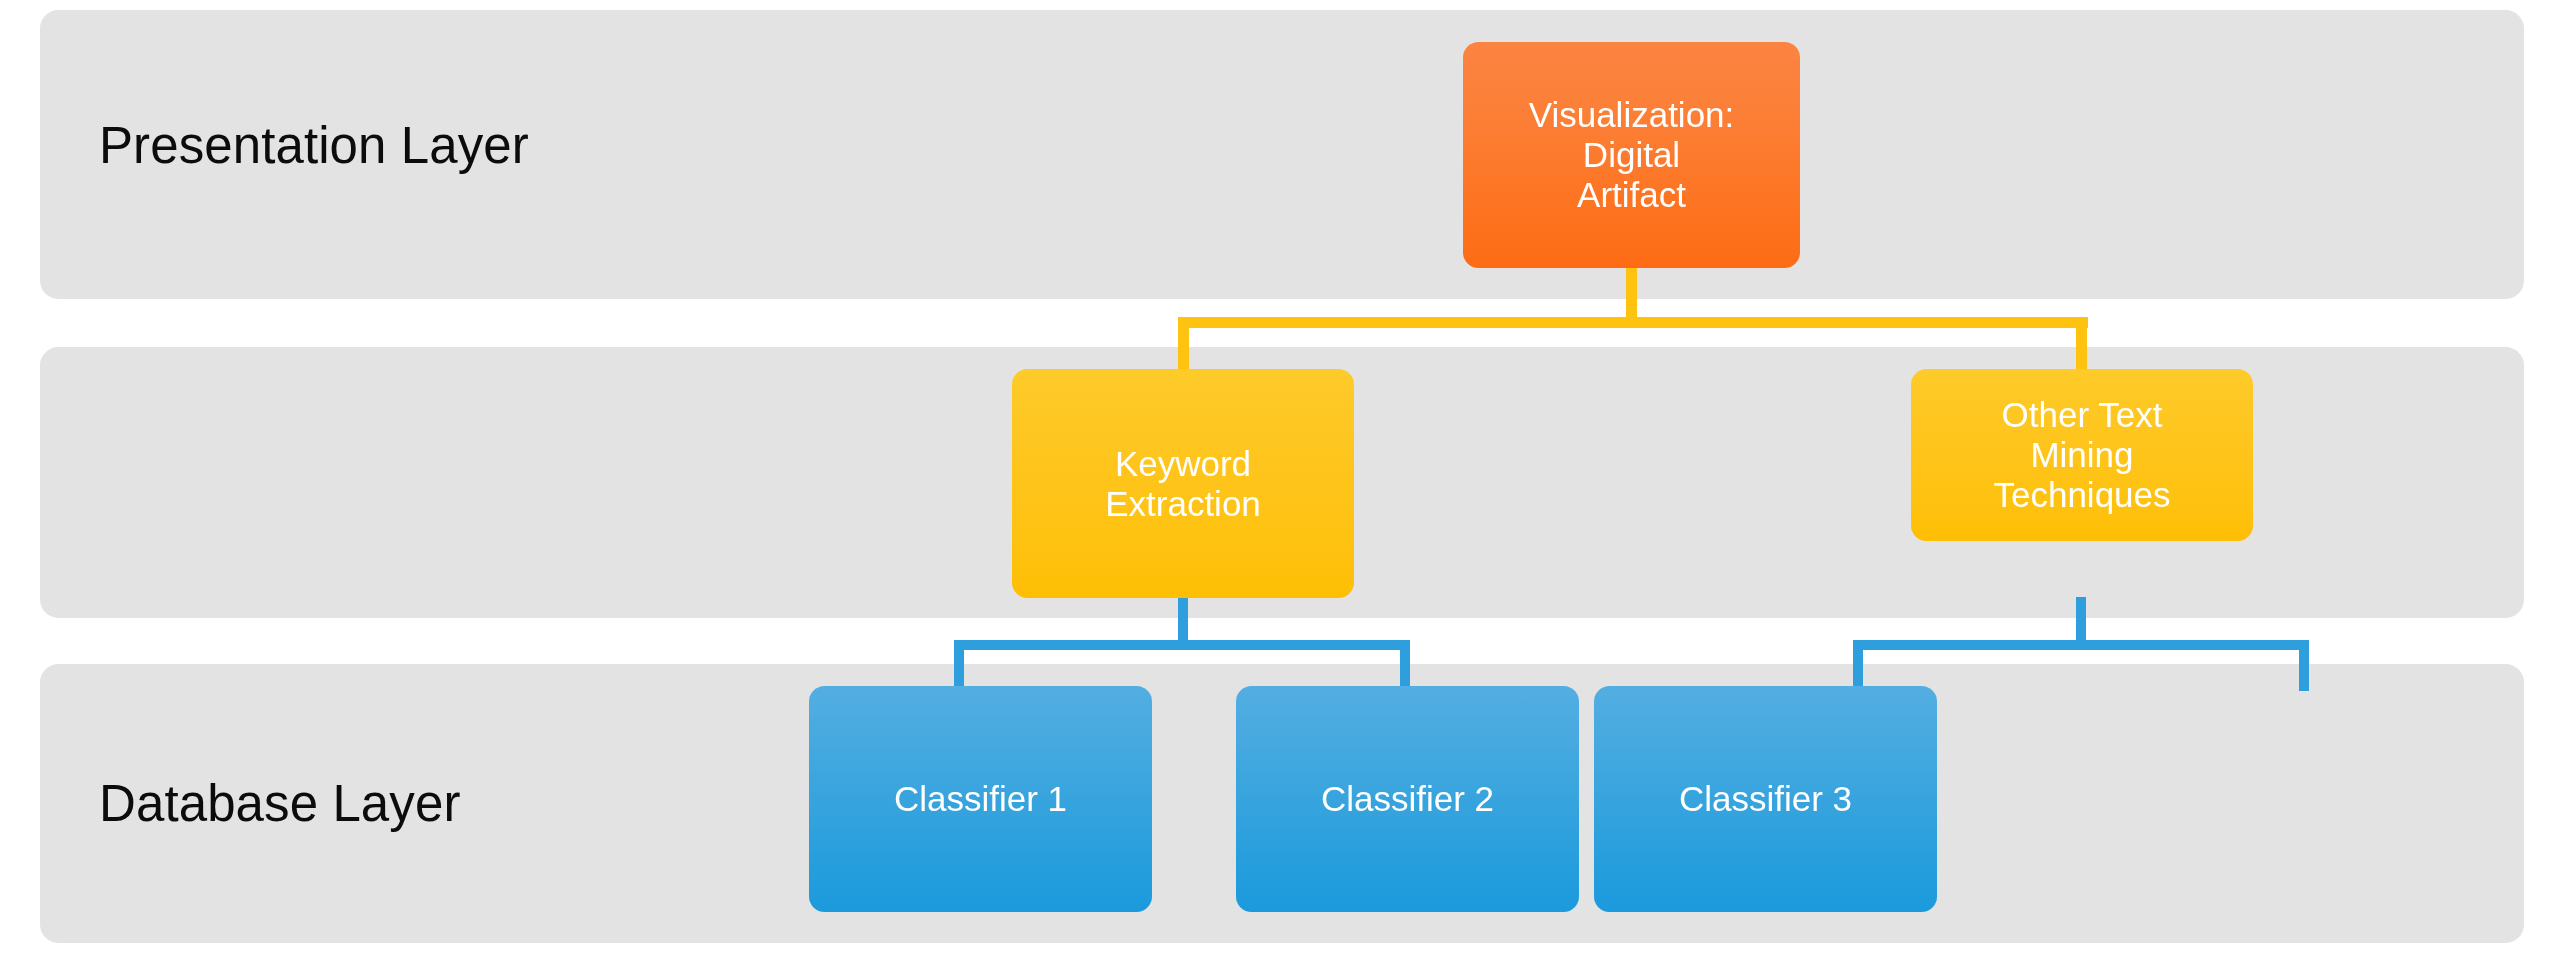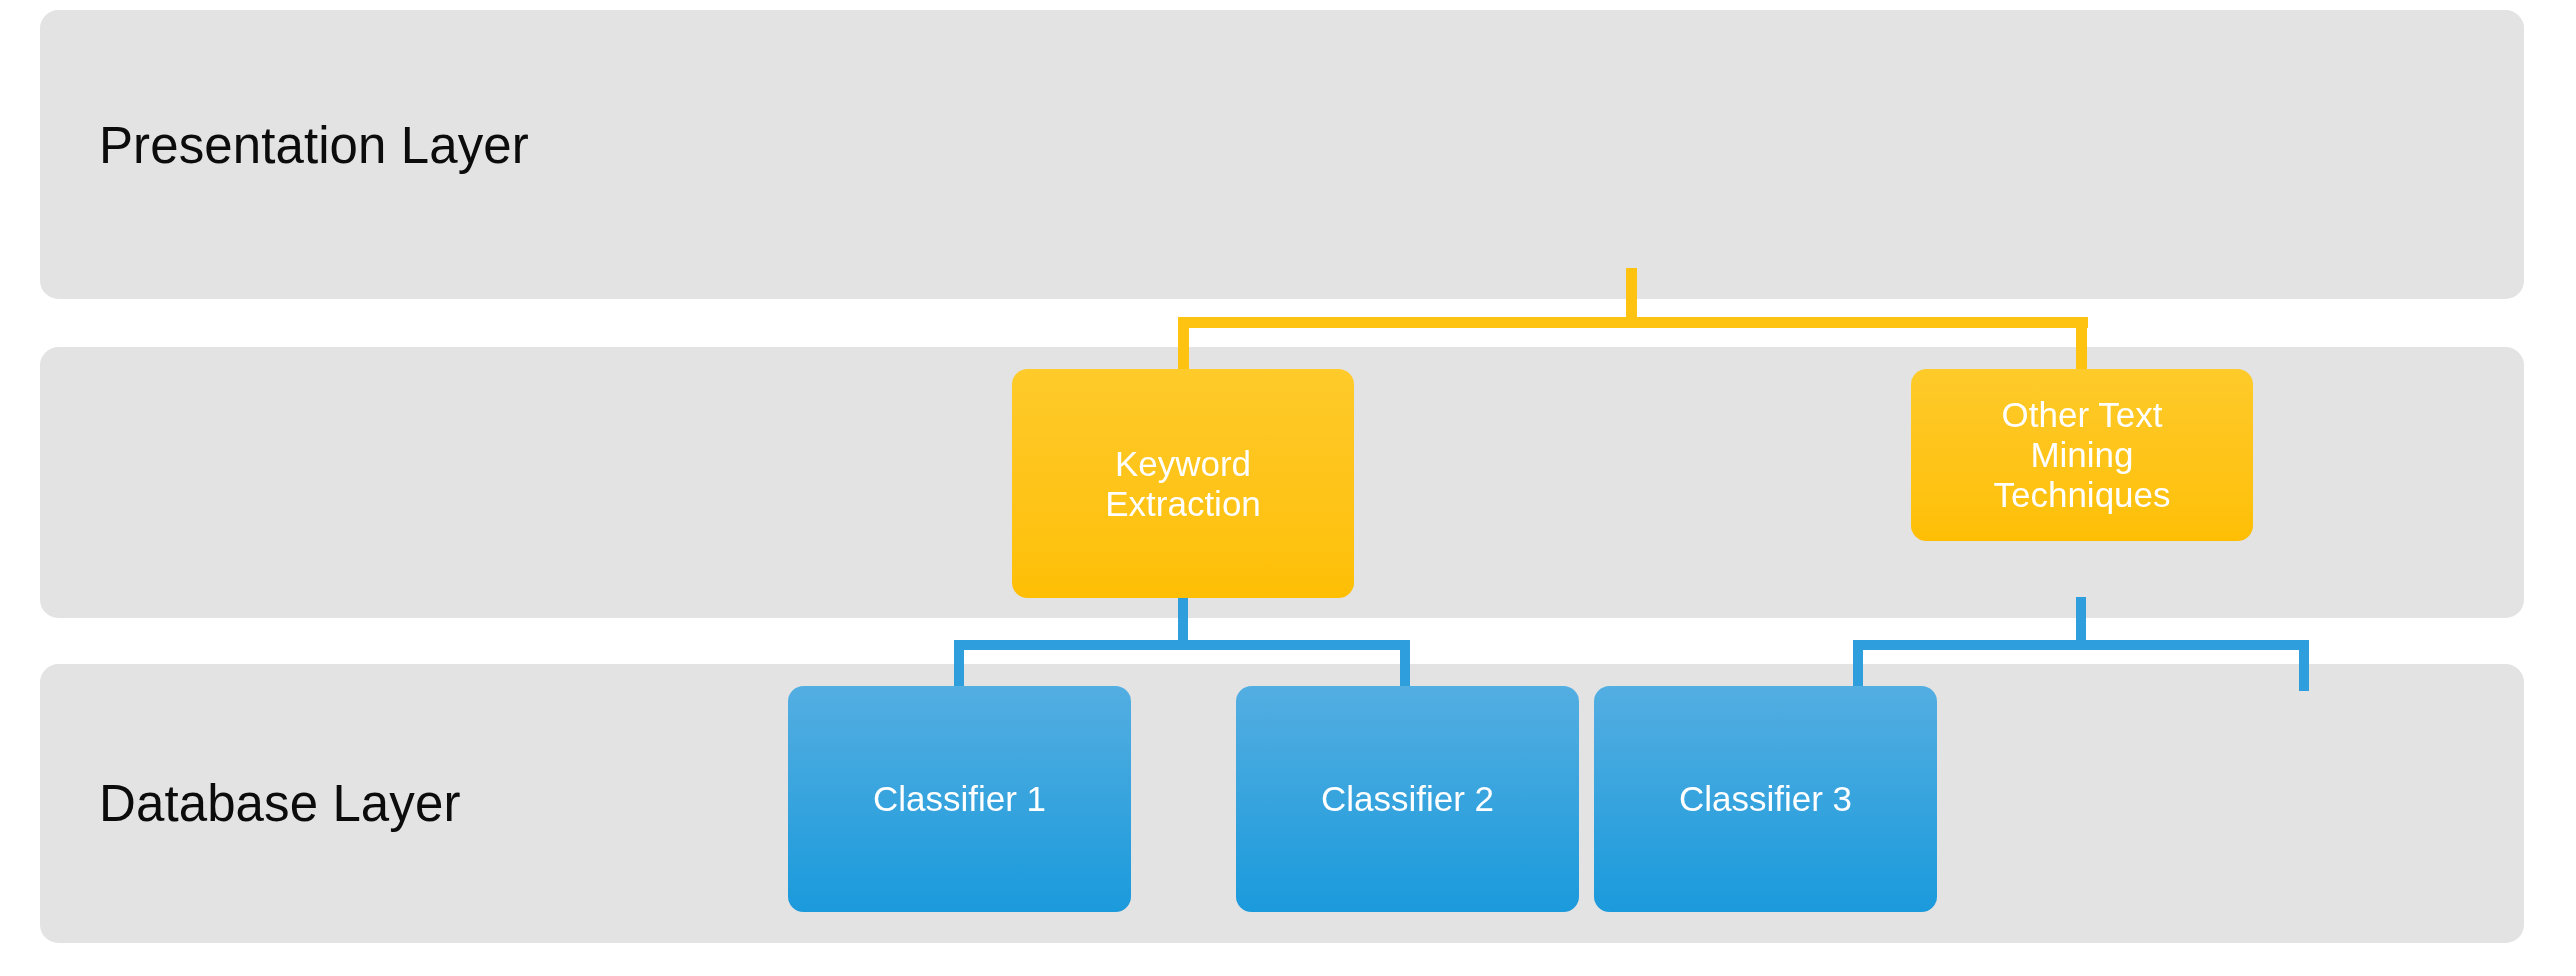--- a/index.html
+++ b/index.html
@@ -104,33 +104,38 @@
     <div class="conn-v" style="left:1400px; top:640px; width:10px; height:51px; background:#2e9fdc;"></div>
   </div>
 
   <div class="conn">
     <div class="conn-v" style="left:2076px; top:597px; width:10px; height:50px; background:#2e9fdc;"></div>
     <div class="conn-h" style="left:1853px; top:640px; width:456px; height:10px; background:#2e9fdc;"></div>
     <div class="conn-v" style="left:1853px; top:640px; width:10px; height:51px; background:#2e9fdc;"></div>
     <div class="conn-v" style="left:2299px; top:640px; width:10px; height:51px; background:#2e9fdc;"></div>
   </div>
 
+  <div class="node node-orange" style="left:1463px; top:42px; width:337px; height:226px;">
+    <span class="node-label">Visualization:
+Digital
+Artifact</span>
+  </div>
 
   <div class="node node-yellow" style="left:1012px; top:369px; width:342px; height:229px;justify-content:flex-end;">
     <span class="node-label">Keyword
 Extraction</span>
   </div>
 
   <div class="node node-yellow" style="left:1911px; top:369px; width:342px; height:172px;">
     <span class="node-label">Other Text
 Mining
 Techniques</span>
   </div>
 
-  <div class="node node-blue" style="left:788px; top:686px; width:343px; height:226px;">
+  <div class="node node-blue" style="left:809px; top:686px; width:343px; height:226px;">
     <span class="node-label">Classifier 1</span>
   </div>
 
   <div class="node node-blue" style="left:1236px; top:686px; width:343px; height:226px;">
     <span class="node-label">Classifier 2</span>
   </div>
 
   <div class="node node-blue" style="left:1594px; top:686px; width:343px; height:226px;">
     <span class="node-label">Classifier 3</span>
   </div>

